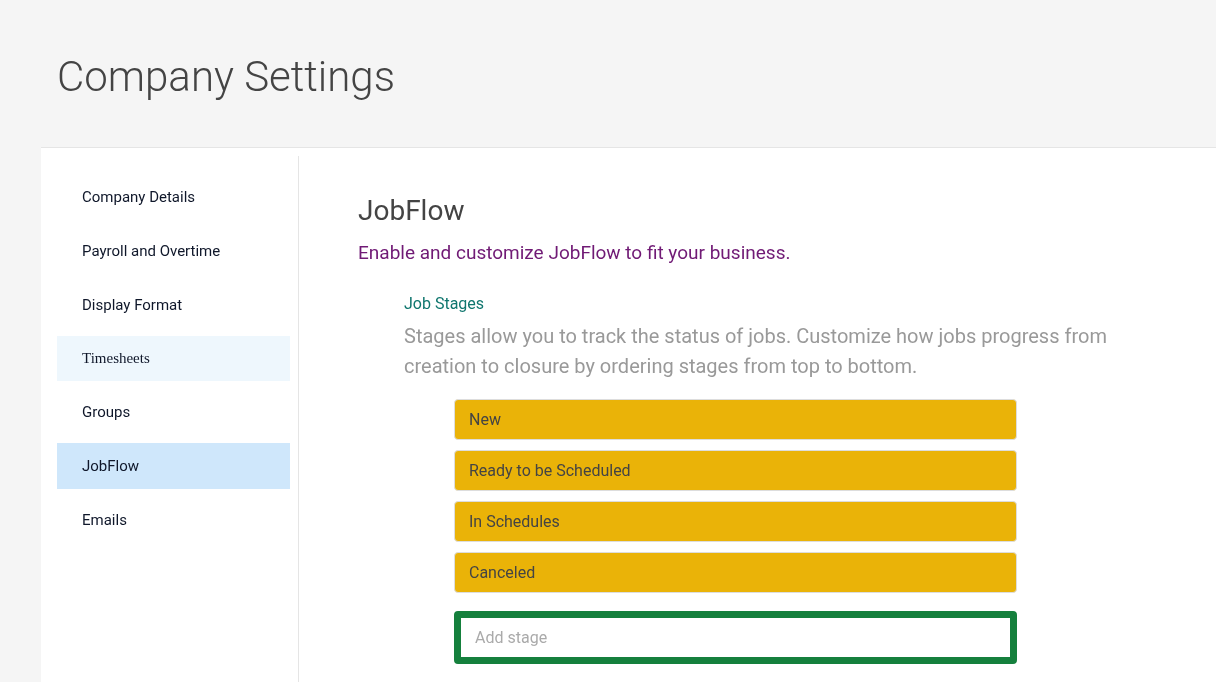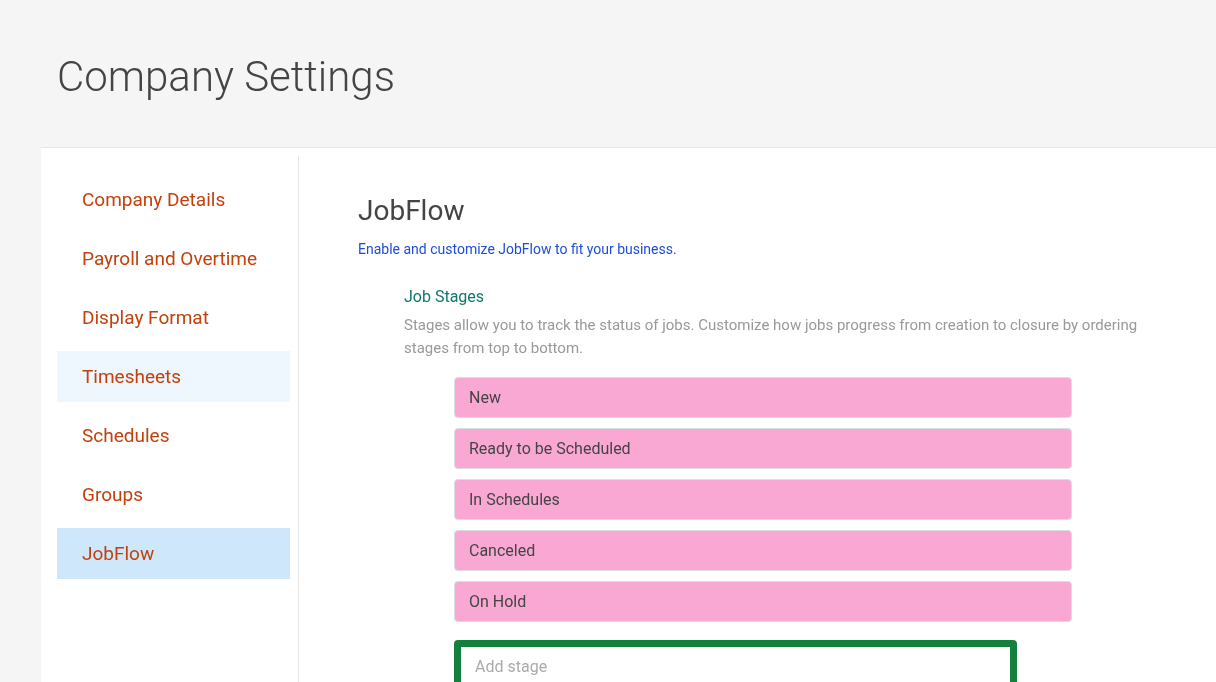--- a/index.html
+++ b/index.html
@@ -30,73 +30,74 @@
       margin: 0 0 0 25px;
       min-height: 590px;
     }
     .sidebar {
       width: 250px;
       border-right: 1px solid #e5e5e5;
       padding-top: 10px;
     }
     .sidebar-item {
       padding: 14px 25px;
-      font-size: 19px;
-      color: #c2410c;
+      font-size: 15px;
+      color: #0f172a;
       cursor: pointer;
     }
     .sidebar-item.highlighted {
       background-color: #eef7fd;
+      font-family: Liberation Serif, serif;
     }
     .sidebar-item.active {
       background-color: #cfe7fb;
     }
     .main-content {
       flex: 1;
       padding: 30px 30px 30px 35px;
     }
     .section-title {
       font-size: 28px;
       font-weight: 400;
       color: #444;
       margin-bottom: 14px;
     }
     .section-desc {
-      font-size: 14px;
-      color: #1d4ed8;
+      font-size: 19px;
+      color: #701a75;
       margin-bottom: 30px;
     }
     .subsection {
       padding-left: 38px;
       max-width: 820px;
     }
     .subsection-title {
       font-size: 16px;
       color: #0f766e;
       margin-bottom: 6px;
     }
     .subsection-desc {
-      font-size: 15px;
+      font-size: 20px;
       color: #999;
       line-height: 1.5;
       margin-bottom: 18px;
     }
     .stage-list {
       padding-left: 42px;
     }
     .stage-item {
       border: 1px solid #ddd;
       border-radius: 4px;
       padding: 10px 14px;
       font-size: 16px;
       color: #444;
       margin-bottom: 10px;
-      background: #f9a8d4;
+      background: #eab308;
       cursor: move;
-      width: 618px;
+      width: 563px;
     }
     .stage-input {
       border: 7px solid #15803d;
       border-radius: 4px;
       padding: 10px 14px;
       font-size: 16px;
       color: #ec4899;
       margin-bottom: 10px;
       background: #fff;
       width: 563px;
@@ -113,29 +114,29 @@
 <div class="page-header">
   <h1 class="page-title">Company Settings</h1>
 </div>
 
 <div class="content-wrapper">
   <nav class="sidebar" id="sidebar">
       <div class="sidebar-item">Company Details</div>
       <div class="sidebar-item">Payroll and Overtime</div>
       <div class="sidebar-item">Display Format</div>
       <div class="sidebar-item highlighted">Timesheets</div>
-      <div class="sidebar-item">Schedules</div>
       <div class="sidebar-item">Groups</div>
       <div class="sidebar-item active">JobFlow</div>
+      <div class="sidebar-item">Emails</div>
     </nav>
 
   <main class="main-content">
     <h2 class="section-title">JobFlow</h2>
     <p class="section-desc">Enable and customize JobFlow to fit your business.</p>
 
     <div class="subsection">
       <div class="subsection-title">Job Stages</div>
       <div class="subsection-desc">Stages allow you to track the status of jobs. Customize how jobs progress from creation to closure by ordering stages from top to bottom.</div>
 
-      <div class="stage-list" id="stage-list"><div class="stage-item">New</div><div class="stage-item">Ready to be Scheduled</div><div class="stage-item">In Schedules</div><div class="stage-item">Canceled</div><div class="stage-item">On Hold</div><input type="text" class="stage-input" placeholder="Add stage" style=""></div>
+      <div class="stage-list" id="stage-list"><div class="stage-item">New</div><div class="stage-item">Ready to be Scheduled</div><div class="stage-item">In Schedules</div><div class="stage-item">Canceled</div><input type="text" class="stage-input" placeholder="Add stage" style=""></div>
     </div>
   </main>
 </div>
 
 </body></html>

